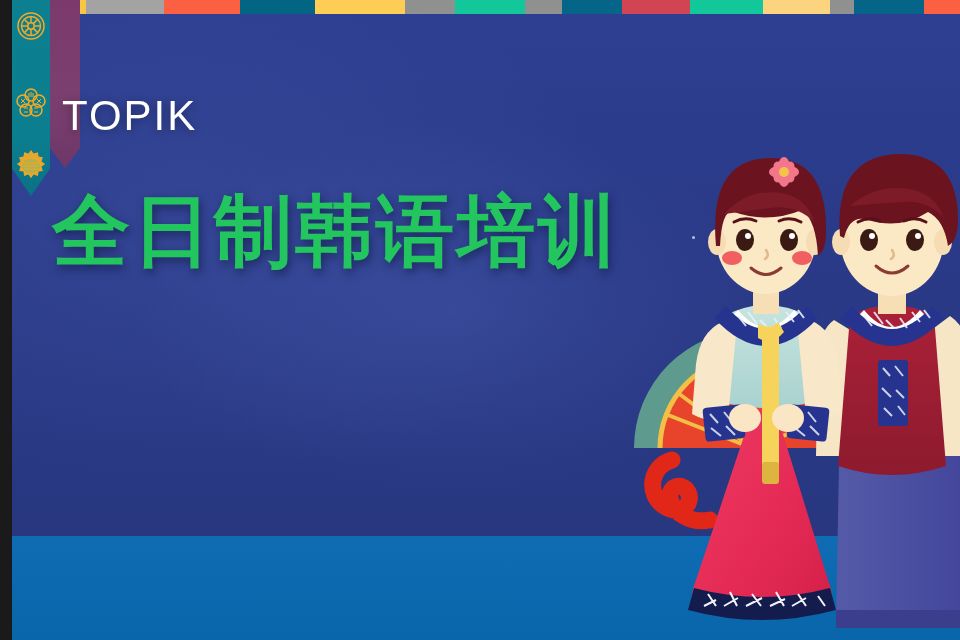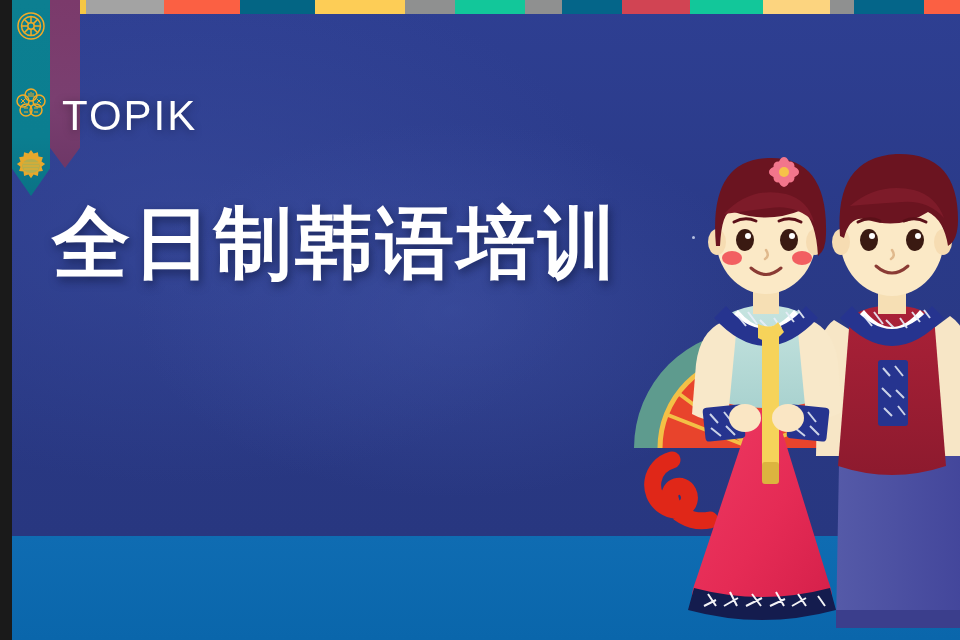--- a/index.html
+++ b/index.html
@@ -51,23 +51,23 @@
   .m3{top:150px;}
 
   
   .topik{
     position:absolute;left:50px;top:92px;
     font-size:42px;letter-spacing:2px;font-weight:300;
     color:#ffffff;
     text-shadow:0 2px 10px rgba(0,0,0,.35);
   }
   .title-cn{
-    position:absolute;left:40px;top:192px;
+    position:absolute;left:40px;top:180px;
     font-size:78px;font-weight:700;letter-spacing:3px;
-    color:#ffffff;white-space:nowrap;
+    color:#22c55e;white-space:nowrap;
     text-shadow:2px 4px 10px rgba(10,16,50,.55);
   }
   .subtitle-kr{
     position:absolute;left:44px;top:323px;
     font-size:41px;font-weight:400;letter-spacing:1px;
     color:#eef1fa;white-space:nowrap;
     text-shadow:1px 2px 7px rgba(10,16,50,.5);
   }
   .speck{position:absolute;left:680px;top:236px;width:3px;height:3px;border-radius:50%;background:#cfd8ef;opacity:.85;}
 

